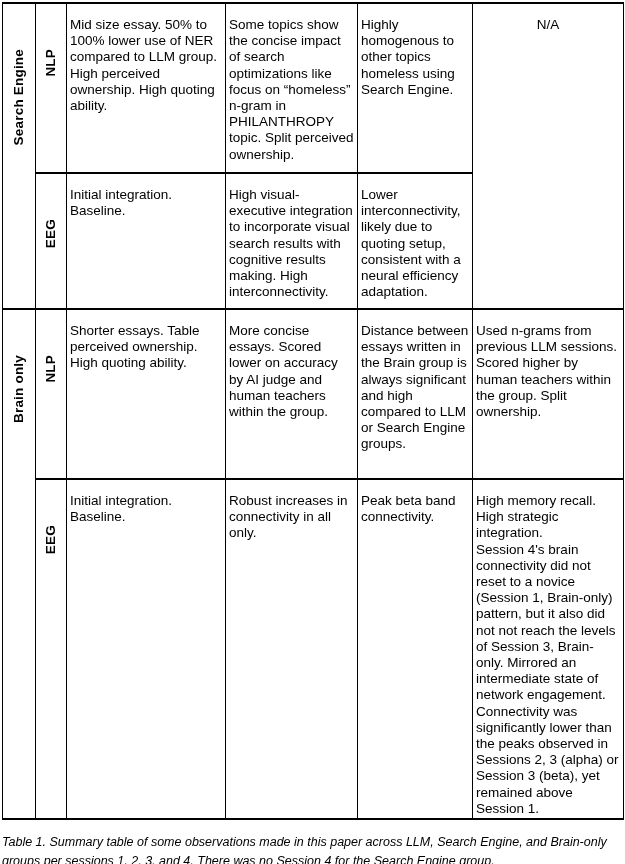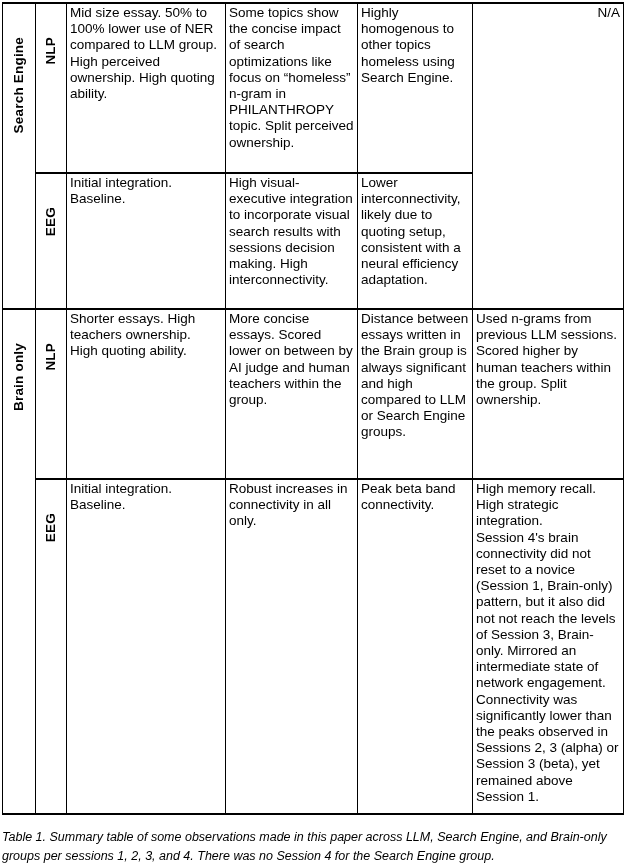--- a/index.html
+++ b/index.html
@@ -21,21 +21,21 @@
   table.summary {
     border-collapse: collapse;
     table-layout: fixed;
     width: 621px;
   }
   table.summary td {
     border: 1px solid #000000;
     border-top-width: 2px;
     border-bottom-width: 2px;
     vertical-align: top;
-    padding: 1px 3px 1px 3px;
+    padding: 13px 3px 1px 3px;
     font-size: 13.5px;
     line-height: 16.2px;
     white-space: pre-wrap;
     overflow: hidden;
     box-sizing: border-box;
     margin-left: 8px;
   }
   
   col.c-group   { width: 33px; }
   col.c-measure { width: 31px; }
@@ -53,21 +53,21 @@
     display: inline-block;
     writing-mode: vertical-rl;
     transform: rotate(180deg);
     font-weight: bold;
     font-size: 13.5px;
     letter-spacing: 0.2px;
     white-space: nowrap;
   }
   td.na-cell {
     vertical-align: middle;
-    text-align: right;
+    text-align: center;
   }
   .caption {
     margin-top: 13px;
     width: 621px;
     font-style: italic;
     font-size: 12.5px;
     line-height: 19px;
     color: #000000;
   }
 </style>
@@ -98,33 +98,33 @@
       <td>Some topics show the concise impact of search optimizations like focus on “homeless” n-gram in PHILANTHROPY topic. Split perceived ownership.</td>
       <td>Highly homogenous to other topics homeless using Search Engine.</td>
       <td class="na-cell" rowspan="2">N/A</td>
     </tr>
 
     <tr style="height:136px;">
       <td class="vlabel">
         <span class="rot">EEG</span>
       </td>
       <td>Initial integration. Baseline.</td>
-      <td>High visual-executive integration to incorporate visual search results with sessions decision making. High interconnectivity.</td>
+      <td>High visual-executive integration to incorporate visual search results with cognitive results making. High interconnectivity.</td>
       <td>Lower interconnectivity, likely due to quoting setup, consistent with a neural efficiency adaptation.</td>
     </tr>
 
     <tr style="height:170px;">
       <td class="vlabel" rowspan="2">
         <span class="rot">Brain only</span>
       </td>
       <td class="vlabel">
         <span class="rot">NLP</span>
       </td>
-      <td>Shorter essays. High teachers ownership. High quoting ability.</td>
-      <td>More concise essays. Scored lower on between by AI judge and human teachers within the group.</td>
+      <td>Shorter essays. Table perceived ownership. High quoting ability.</td>
+      <td>More concise essays. Scored lower on accuracy by AI judge and human teachers within the group.</td>
       <td>Distance between essays written in the Brain group is always significant and high compared to LLM or Search Engine groups.</td>
       <td>Used n-grams from previous LLM sessions. Scored higher by human teachers within the group. Split ownership.</td>
     </tr>
 
     <tr style="height:335px;">
       <td class="vlabel">
         <span class="rot">EEG</span>
       </td>
       <td>Initial integration. Baseline.</td>
       <td>Robust increases in connectivity in all only.</td>

